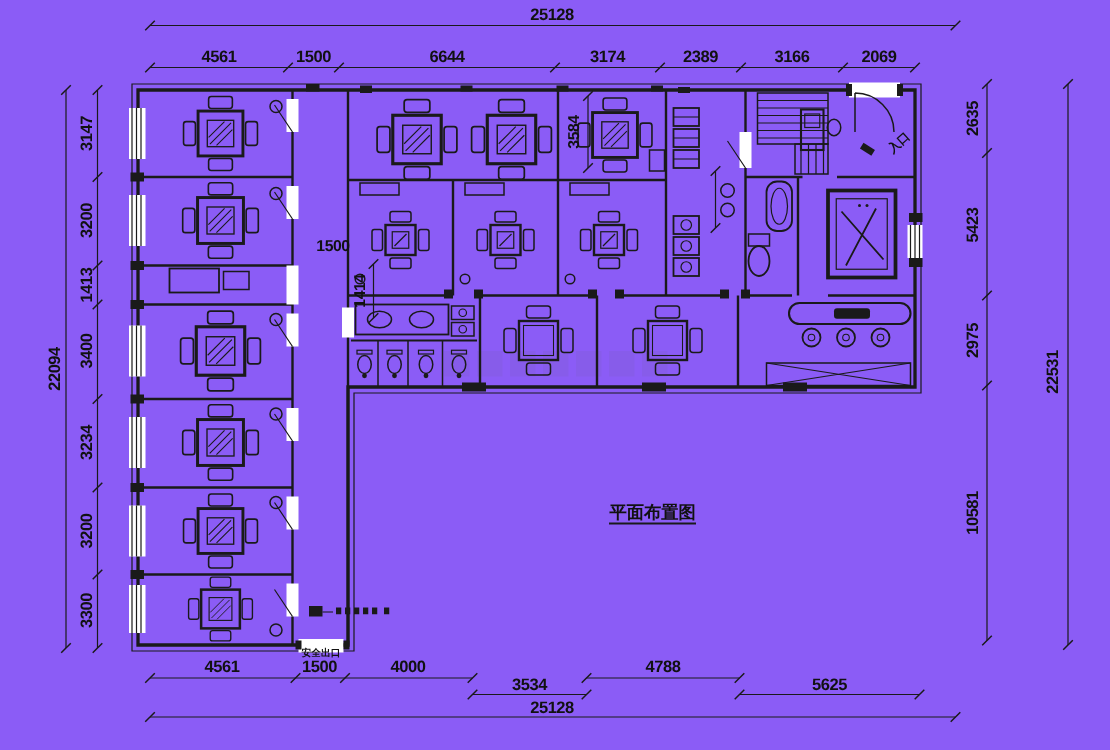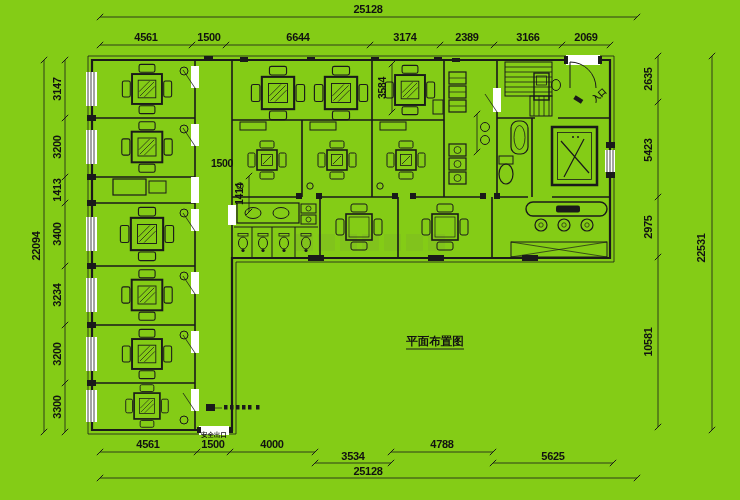--- a/index.html
+++ b/index.html
@@ -1,16 +1,16 @@
 <!DOCTYPE html>
 <html><head>
 <meta charset="utf-8">
 <style>
   html,body{margin:0;padding:0;background:#fff;}
-  .stage{position:relative;width:740px;height:500px;background:#84cc16;overflow:hidden;
+  .stage{position:relative;width:740px;height:500px;background:#8b5cf6;overflow:hidden;
          font-family:"Liberation Sans",sans-serif;}
   svg{position:absolute;left:0;top:0;}
   svg .ln{fill:none;stroke:#1a1a1a;}
   .w07{stroke-width:.7}.w08{stroke-width:.8}.w1{stroke-width:1}.w12{stroke-width:1.2}
   .w14{stroke-width:1.4}.w16{stroke-width:1.6}.w22{stroke-width:2.2}.w25{stroke-width:2.5}
   .blk{fill:#1a1a1a;stroke:none}
   .wh{fill:#fff;stroke:none}
   text{font-family:"Liberation Sans",sans-serif;font-weight:700;fill:#111;}
   .dim{font-size:11px;letter-spacing:-0.3px;}
   .dimS{font-size:10.5px;letter-spacing:-0.3px;}

